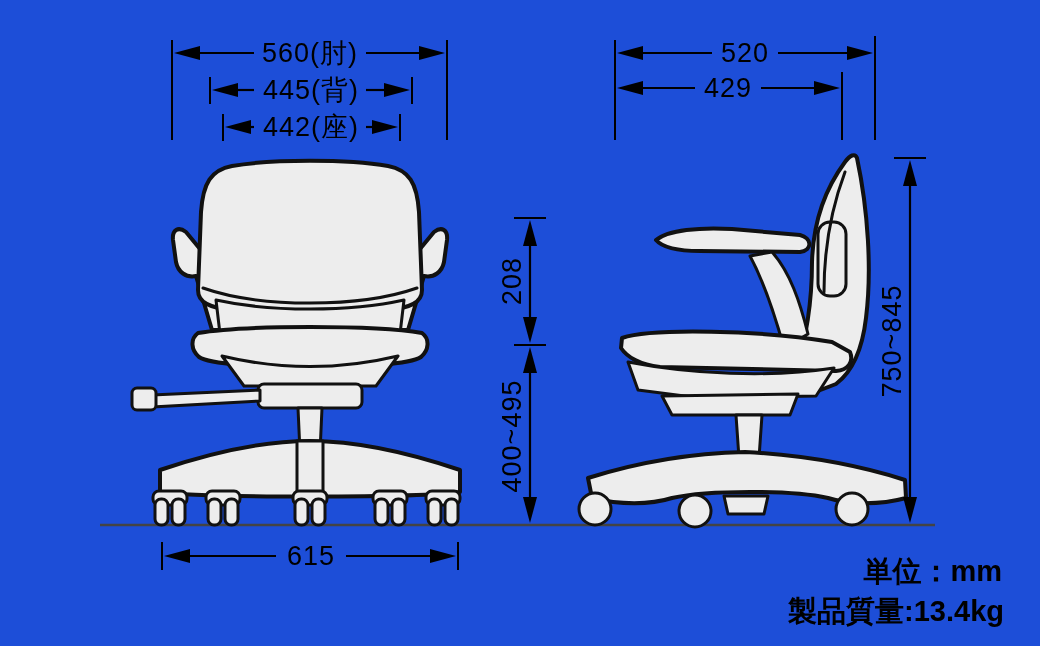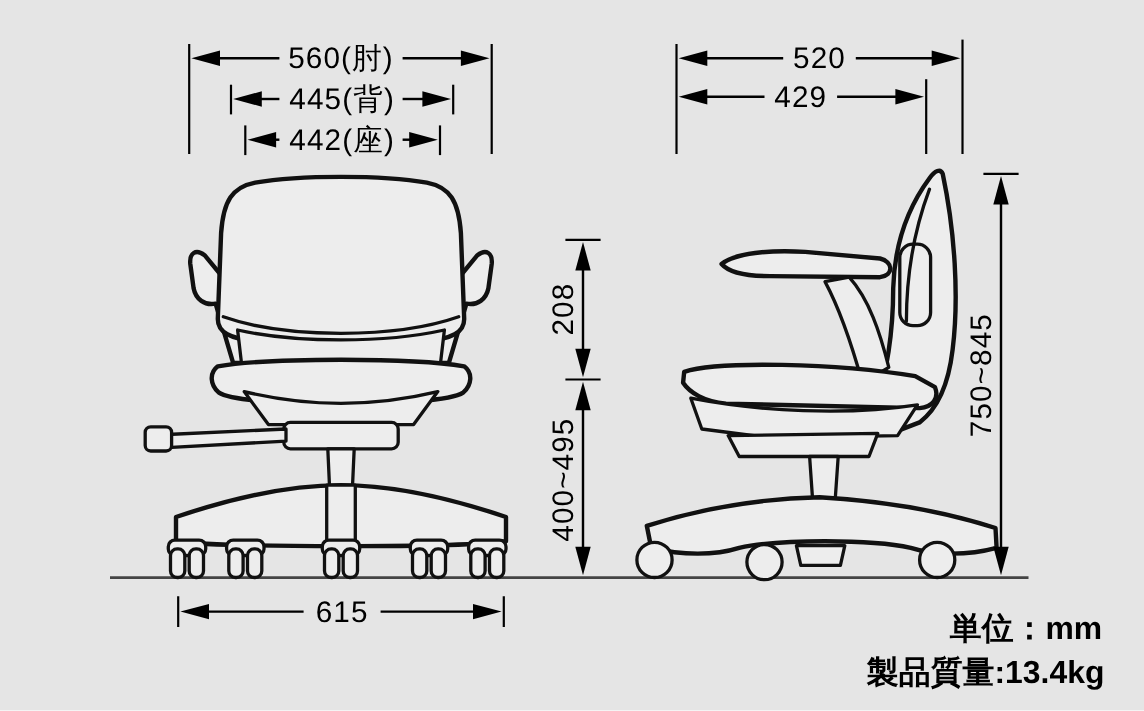--- a/index.html
+++ b/index.html
@@ -1,16 +1,16 @@
 <!DOCTYPE html>
 <html><head>
 <meta charset="utf-8">
 <style>
   html,body{margin:0;padding:0;background:#ffffff;}
-  .stage{position:relative;width:1040px;height:646px;background:#e5e5e5;overflow:hidden;
+  .stage{position:relative;width:1040px;height:646px;background:#1d4ed8;overflow:hidden;
          font-family:"Liberation Sans","DejaVu Sans",sans-serif;}
   svg{display:block;}
   .outline{fill:#ededed;stroke:#111111;stroke-width:4;stroke-linejoin:round;}
   .outline-thin{fill:#ededed;stroke:#111111;stroke-width:3;stroke-linejoin:round;}
   .seam{fill:none;stroke:#111111;stroke-width:3;stroke-linecap:round;}
   .dim-line{stroke:#000000;stroke-width:2.2;}
   .ext-line{stroke:#000000;stroke-width:2;}
   .arrow{fill:#000000;stroke:none;}
   .dim-text{font-size:27px;fill:#000000;letter-spacing:1px;}
   .note-text{font-size:29px;font-weight:bold;fill:#000000;}

